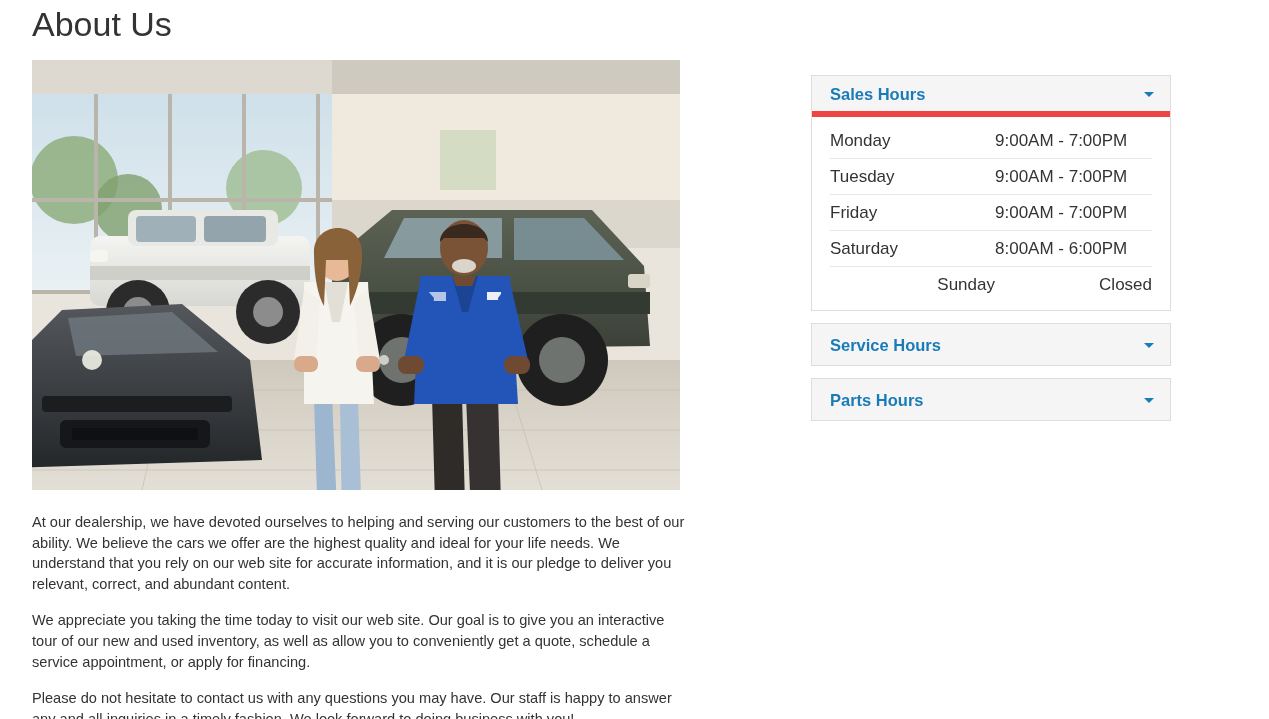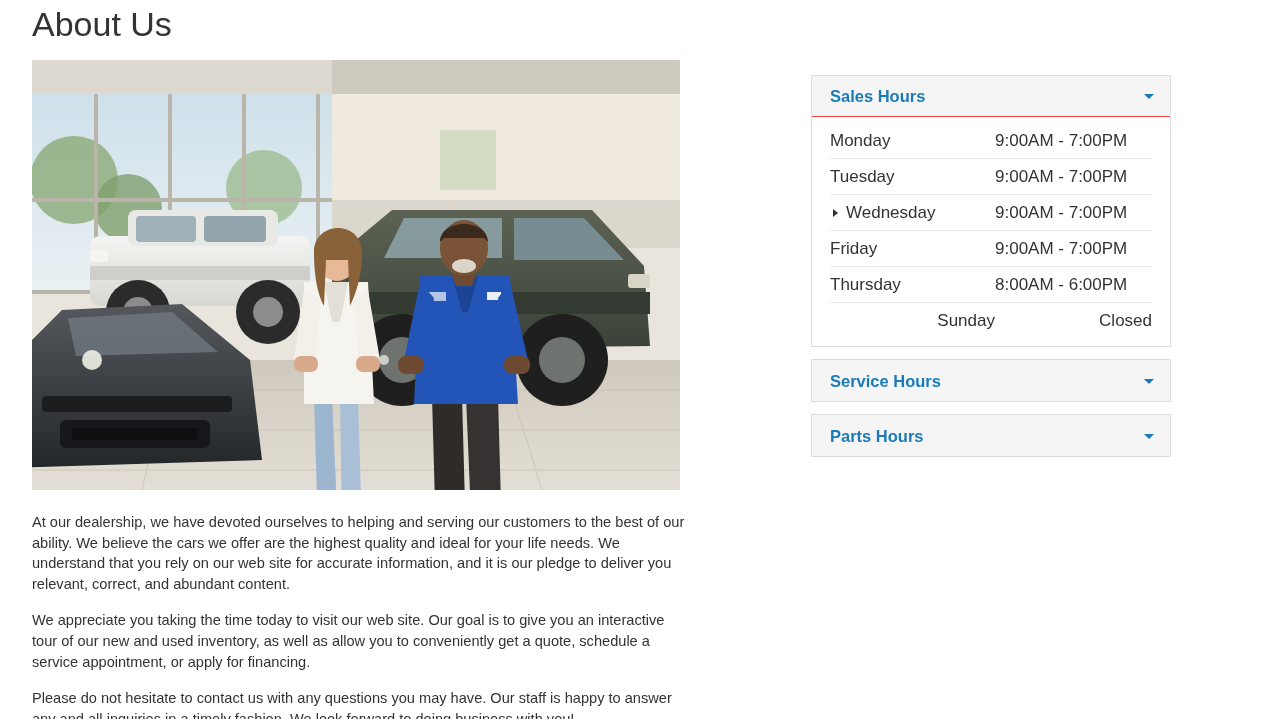--- a/index.html
+++ b/index.html
@@ -62,21 +62,21 @@
     width: 360px;
   }
   .panel {
     border: 1px solid #dddddd;
     background: #ffffff;
     margin-bottom: 12px;
   }
   .panel-head {
     height: 41px;
     background: #f5f5f5;
-    border-bottom: 1px solid #ef4444;
+    border-bottom: 6px solid #ef4444;
     display: flex;
     align-items: center;
     padding: 0 18px;
     cursor: pointer;
     position: relative;
   }
   .panel.collapsed .panel-head { border-bottom: none; }
   .panel-title {
     font-size: 16.5px;
     font-weight: bold;
@@ -287,29 +287,25 @@
           <tbody>
             <tr>
               <td class="day">Monday</td>
               <td class="time">9:00AM - 7:00PM</td>
             </tr>
             <tr>
               <td class="day">Tuesday</td>
               <td class="time">9:00AM - 7:00PM</td>
             </tr>
             <tr>
-              <td class="day"><span class="day-marker">Wednesday</span></td>
-              <td class="time">9:00AM - 7:00PM</td>
-            </tr>
-            <tr>
               <td class="day">Friday</td>
               <td class="time">9:00AM - 7:00PM</td>
             </tr>
             <tr>
-              <td class="day">Thursday</td>
+              <td class="day">Saturday</td>
               <td class="time">8:00AM - 6:00PM</td>
             </tr>
             <tr>
               <td class="day">Sunday</td>
               <td class="time">Closed</td>
             </tr>
           </tbody>
         </table>
       </div>
     </div>

